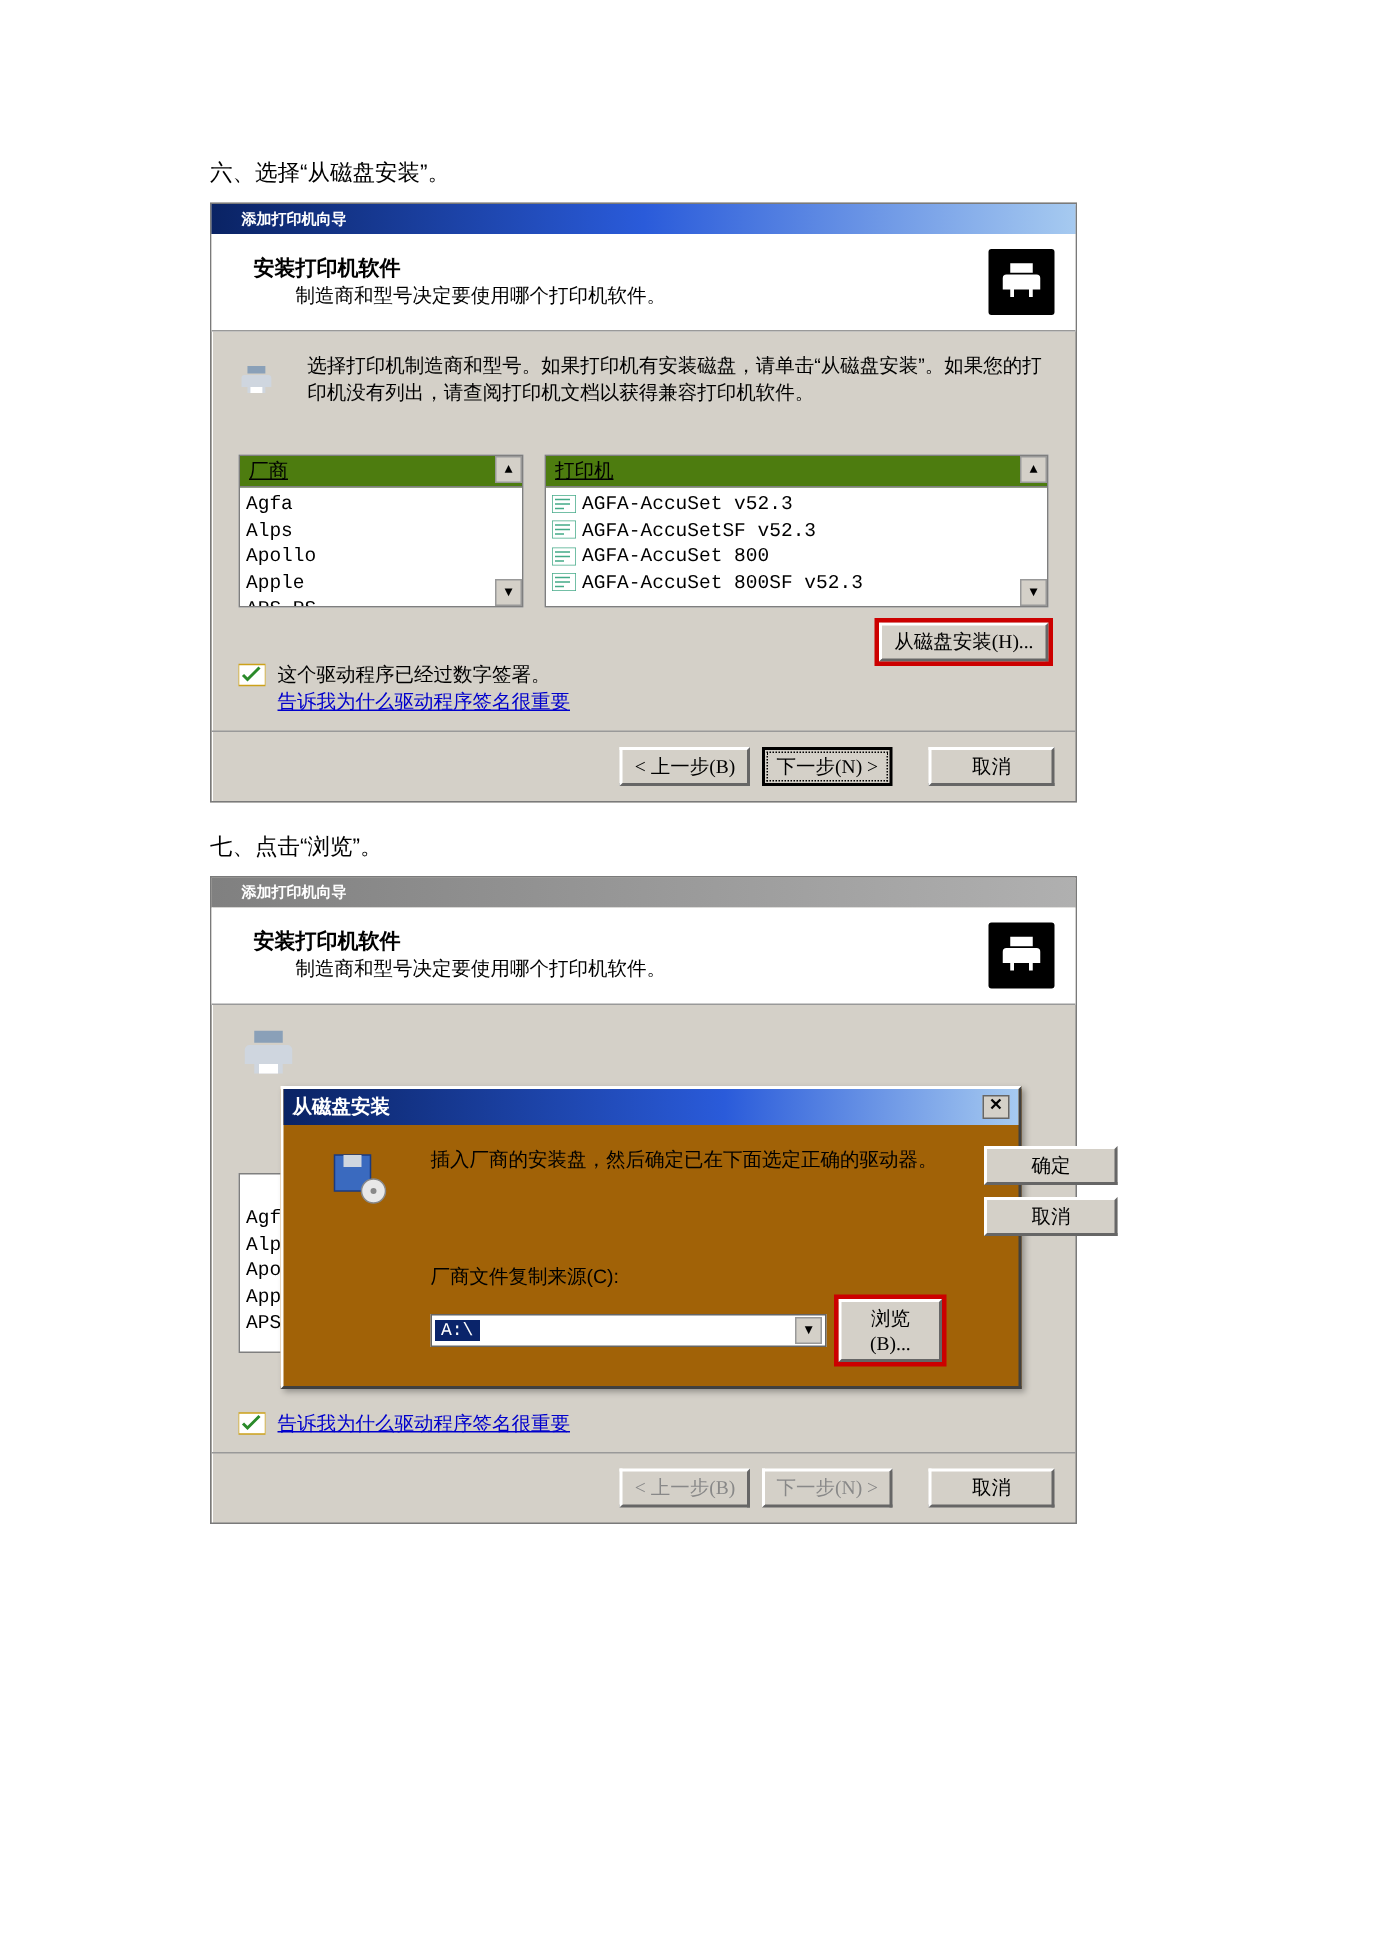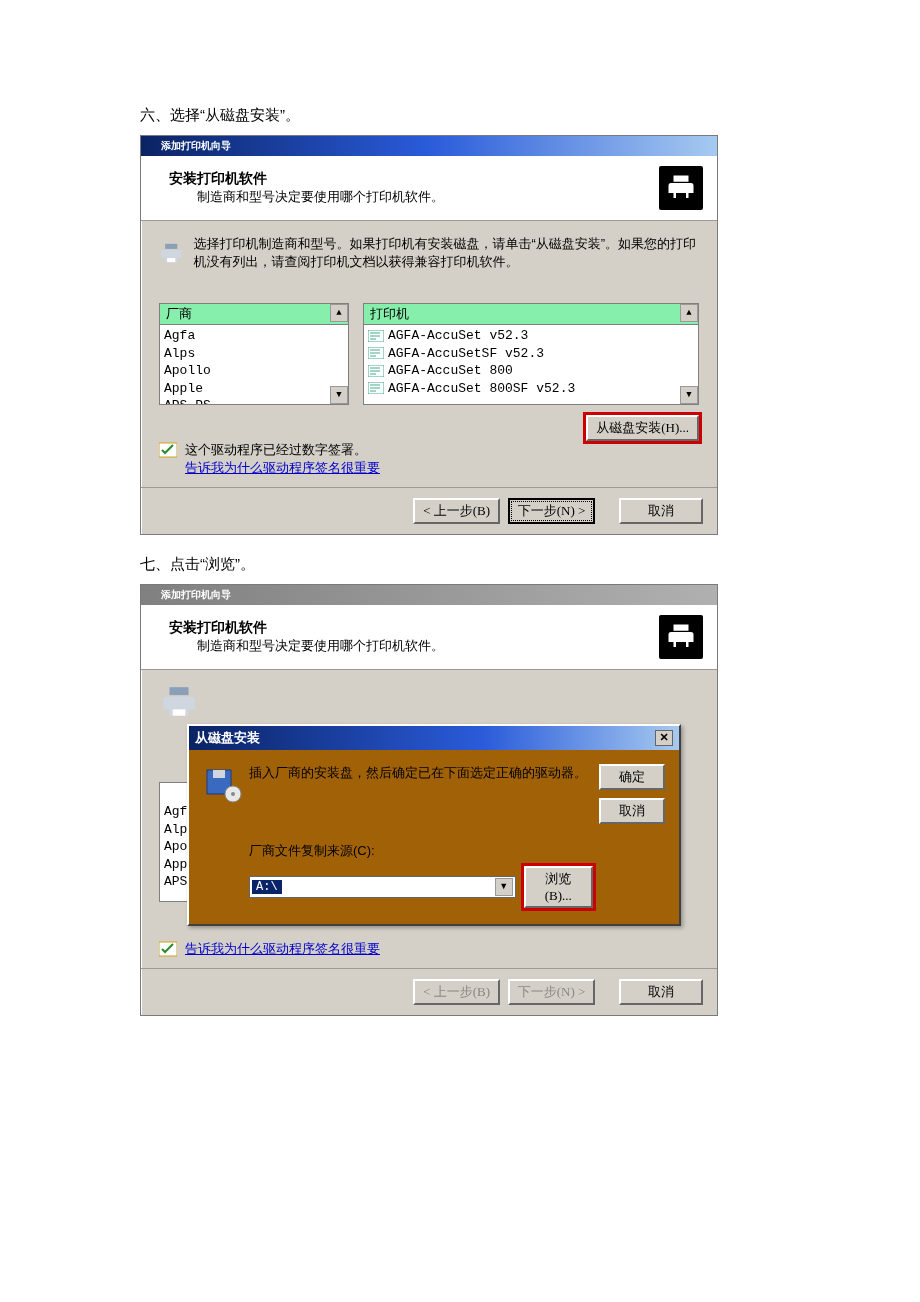--- a/index.html
+++ b/index.html
@@ -8,53 +8,53 @@
 .wizard{width:576px;border:1px solid #7a7a7a;background:#D4D0C8;box-shadow:1px 1px 0 #fff inset;margin-bottom:20px;}
 .titlebar{background:linear-gradient(90deg,#0A2364 0%,#2A5BDA 50%,#A6CAF0 100%);color:#fff;font-weight:bold;padding:3px 20px;font-size:10px;}
 .titlebar.inactive{background:linear-gradient(90deg,#808080 0%,#B0B0B0 100%);}
 .header{background:#fff;border-bottom:1px solid #999;padding:10px 14px;display:flex;align-items:center;justify-content:space-between;gap:44px;}
 .header .txt{flex:1;}
 .header .ttl{font-weight:bold;font-size:14px;margin-left:14px;}
 .header .sub{margin-left:42px;font-size:13px;}
 .header-icon{width:44px;height:44px;background:#000;border-radius:2px;display:flex;align-items:center;justify-content:center;}
 .header-icon svg{fill:#fff;}
 .body{padding:14px 18px 10px 18px;}
-.inforow{display:flex;align-items:flex-start;gap:10px;margin-bottom:30px;}
+.inforow{display:flex;align-items:flex-start;gap:22px;margin-bottom:30px;}
 .printer-mini{width:40px;height:38px;}
 .desc{font-size:13px;line-height:1.4;}
 .lists{display:flex;gap:14px;}
 .listbox{background:#fff;border:1px solid #7F7F7F;height:100px;overflow:hidden;position:relative;font-family:"Courier New",monospace;font-size:13px;}
 .listbox.left{width:188px;}
 .listbox.right{flex:1;}
-.list-head{background:#86efac;border-bottom:1px solid #7F7F7F;padding:1px 6px;font-family:"SimSun",sans-serif;position:relative;}
+.list-head{background:#4d7c0f;border-bottom:1px solid #7F7F7F;padding:1px 6px;font-family:"SimSun",sans-serif;position:relative;text-decoration:underline;}
 .list-body{padding:2px 4px;line-height:1.35;}
 .prow{display:flex;align-items:center;gap:4px;}
 .picon{width:16px;height:12px;}
 .scrollbtn{position:absolute;right:0;width:16px;height:16px;background:#D4D0C8;border:1px solid #999;display:flex;align-items:center;justify-content:center;font-size:9px;}
 .scroll-up{top:0;}
 .scroll-dn{bottom:0;}
 .signed{display:flex;align-items:flex-start;gap:8px;}
 .signicon{width:18px;height:18px;flex:none;}
 .signed .lines{font-size:13px;}
 .link{color:#0000cc;text-decoration:underline;cursor:pointer;}
 .hd-btn{background:#D4D0C8;border:2px solid;border-color:#fff #666 #666 #fff;padding:2px 8px;font-size:13px;cursor:pointer;font-family:Liberation Serif, serif;}
 .hl{outline:3px solid #c00;}
 .wiz-btns{border-top:1px solid #999;padding:10px 14px;text-align:right;}
 .wiz-btns .hd-btn{min-width:84px;margin-left:4px;}
 .wiz-btns .def{outline:1px dotted #000;outline-offset:-4px;border-color:#000;}
 .wiz-btns .dis{color:#888;}
 
 .sub-dialog{position:relative;margin:-4px 0 0 28px;width:490px;background:#a16207;border:2px solid;border-color:#fff #404040 #404040 #fff;box-shadow:2px 2px 4px rgba(0,0,0,.3);}
 .sub-title{background:linear-gradient(90deg,#0A2364 0%,#2A5BDA 60%,#A6CAF0 100%);color:#fff;font-weight:bold;padding:3px 6px;display:flex;align-items:center;justify-content:space-between;}
 .closex{width:16px;height:14px;background:#D4D0C8;border:1px solid #666;color:#000;font-size:11px;line-height:12px;text-align:center;font-weight:bold;cursor:pointer;}
-.sub-body{padding:14px 14px 16px 14px;display:flex;gap:6px;}
+.sub-body{padding:14px 14px 16px 14px;display:flex;gap:28px;margin-left:16px;}
 .sub-left{width:40px;}
 .sub-mid{flex:1;font-size:13px;}
 .sub-right{display:flex;flex-direction:column;gap:8px;}
-.sub-right .hd-btn{width:66px;}
+.sub-right .hd-btn{width:89px;}
 .combo{display:flex;align-items:center;gap:8px;margin-top:6px;}
 .combo-field{background:#fff;border:1px solid #666;height:20px;width:280px;display:flex;align-items:center;justify-content:space-between;padding:0 2px;}
 .combo-text{background:#0A246A;color:#fff;padding:0 4px;font-family:"Courier New",monospace;font-size:12px;}
 .combo-arrow{width:16px;height:16px;background:#D4D0C8;border:1px solid #999;text-align:center;font-size:9px;line-height:14px;}
 
 .stack{position:relative;}
 .behind-list{position:absolute;left:18px;top:112px;width:45px;font-family:"Courier New",monospace;font-size:13px;background:#fff;border:1px solid #7F7F7F;line-height:1.35;padding:20px 4px 2px 4px;height:96px;overflow:hidden;}
 </style>
 </head>
 <body>

